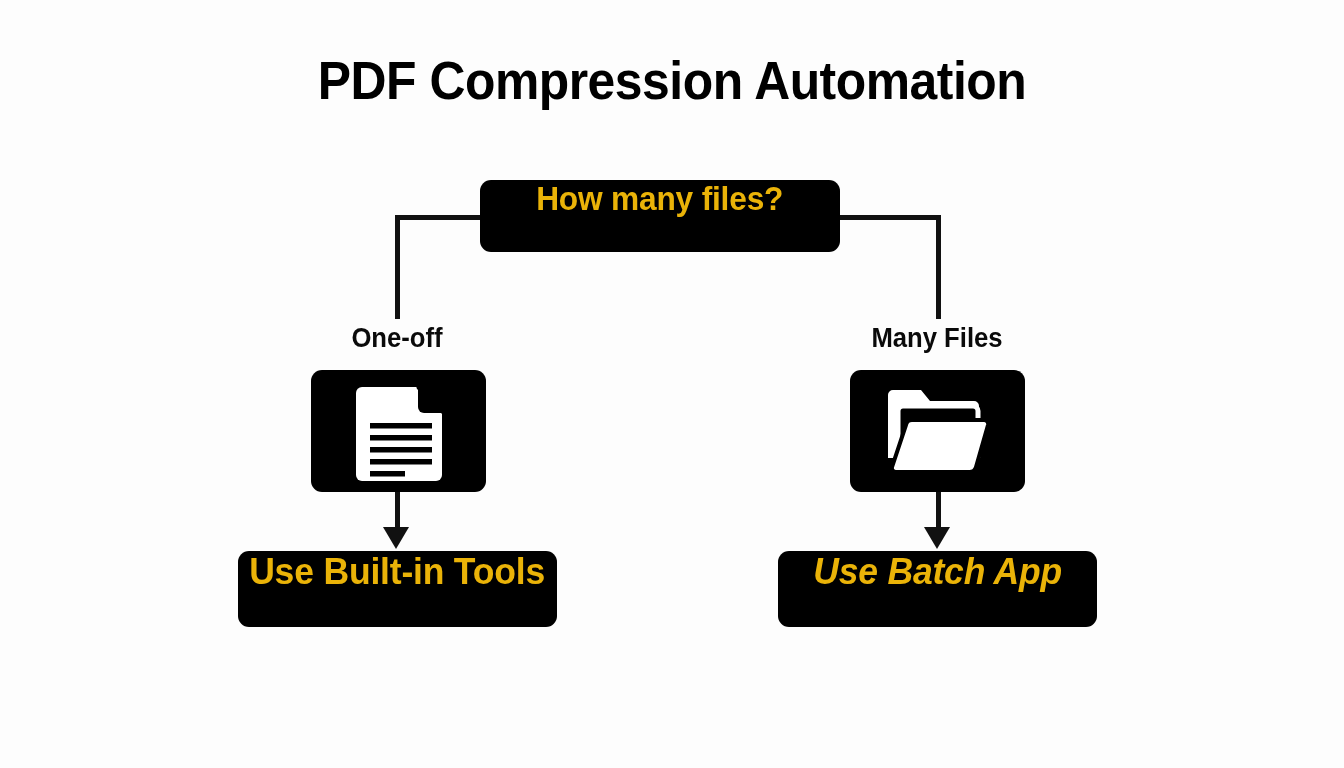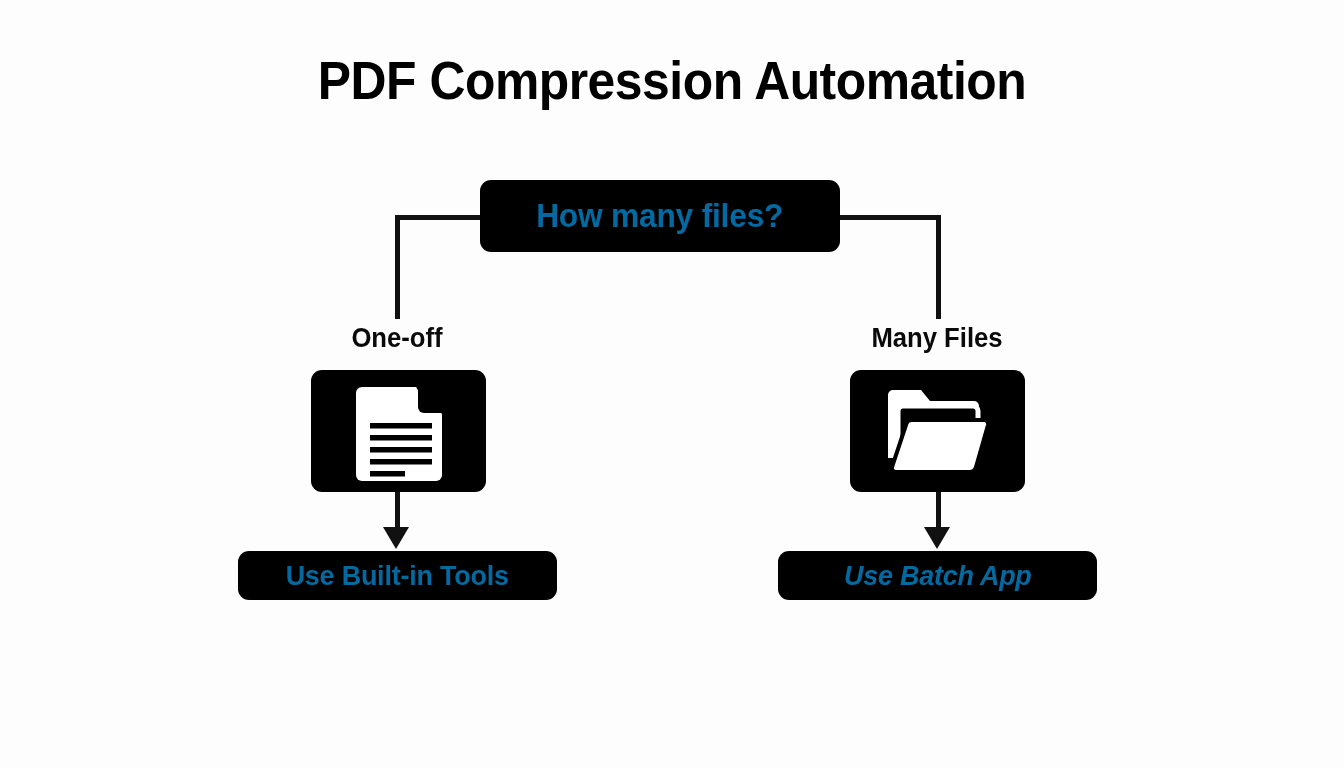--- a/index.html
+++ b/index.html
@@ -33,23 +33,22 @@
     transform-origin: center top;
     white-space: nowrap;
   }
 
   
   .node {
     position: absolute;
     background: #000000;
     border-radius: 11px;
     display: flex;
-    align-items: center;
     justify-content: center;
-    color: #0369a1;
+    color: #eab308;
     font-weight: bold;
     box-sizing: border-box;
   }
   .node span {
     display: block;
     white-space: nowrap;
     transform: scaleX(0.96);
     letter-spacing: -0.2px;
   }
 
@@ -57,22 +56,22 @@
     left: 480px;
     top: 180px;
     width: 360px;
     height: 72px;
     font-size: 33px;
     z-index: 3;
   }
 
   .leaf-box {
     top: 551px;
-    height: 49px;
-    font-size: 28px;
+    height: 76px;
+    font-size: 37px;
     z-index: 3;
   }
   #leaf-left  { left: 238px; width: 319px; }
   #leaf-right { left: 778px; width: 319px; font-style: italic; }
 
   
   .branch-label {
     position: absolute;
     top: 323px;
     font-size: 27px;

